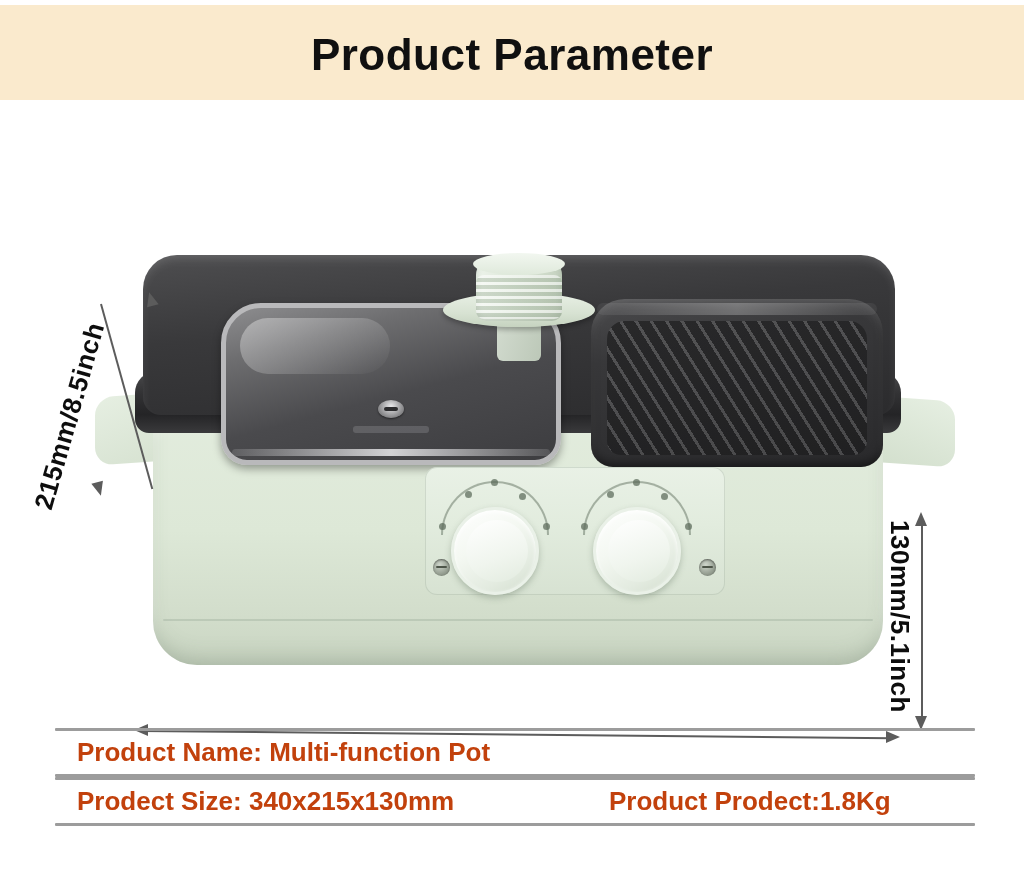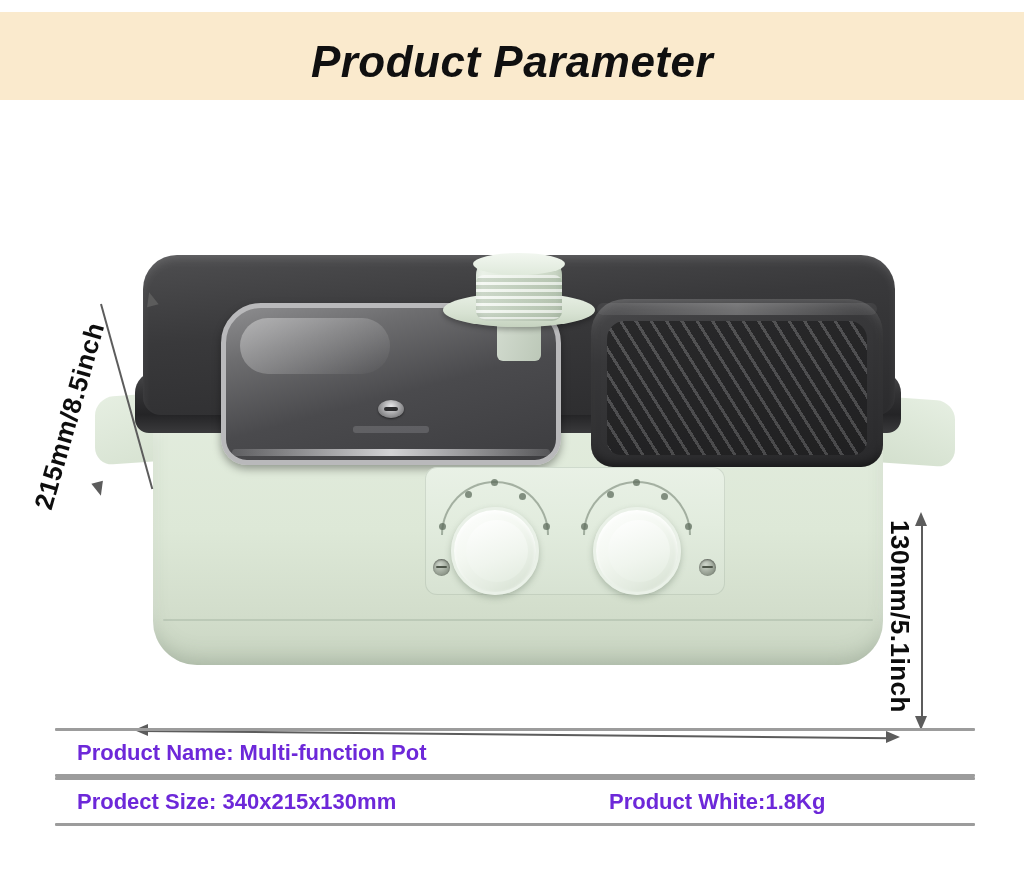--- a/index.html
+++ b/index.html
@@ -16,28 +16,27 @@
   .page {
     position: relative;
     width: 1024px;
     height: 892px;
     background: #ffffff;
   }
 
   
   .header-band {
     position: absolute;
-    left: 0; top: 12px;
+    left: 0; top: 5px;
     width: 1024px;
     height: 100px;
     background: #faeacd;
     display: flex;
     align-items: center;
     justify-content: center;
-    font-style: italic;
   }
   .header-title {
     font-size: 44px;
     font-weight: bold;
     color: #101010;
     letter-spacing: 0.5px;
     white-space: nowrap;
   }
 
   
@@ -451,23 +450,23 @@
     height: 3px;
     background: #9c9c9c;
     border-radius: 1px;
   }
   .spec-row {
     display: flex;
     align-items: center;
     height: 43px;
   }
   .spec-cell {
-    font-size: 22px;
+    font-size: 26px;
     font-weight: bold;
-    color: #6d28d9;
+    color: #c2410c;
     white-space: nowrap;
     padding-left: 22px;
   }
   .spec-cell-left  { width: 540px; }
   .spec-cell-right { width: 380px; padding-left: 14px; }
 </style>
 </head>
 <body>
 
 <div class="page">
@@ -558,19 +557,19 @@
       <div class="spec-cell spec-cell-left">Product Name: Multi-function Pot</div>
     </div>
 
     <div class="spec-rule"></div>
 
 
     <div class="spec-rule"></div>
 
     <div class="spec-row">
       <div class="spec-cell spec-cell-left">Prodect Size: 340x215x130mm</div>
-      <div class="spec-cell spec-cell-right">Product White:1.8Kg</div>
+      <div class="spec-cell spec-cell-right">Product Prodect:1.8Kg</div>
     </div>
 
     <div class="spec-rule"></div>
   </div>
 
 </div>
 
 </body></html>

